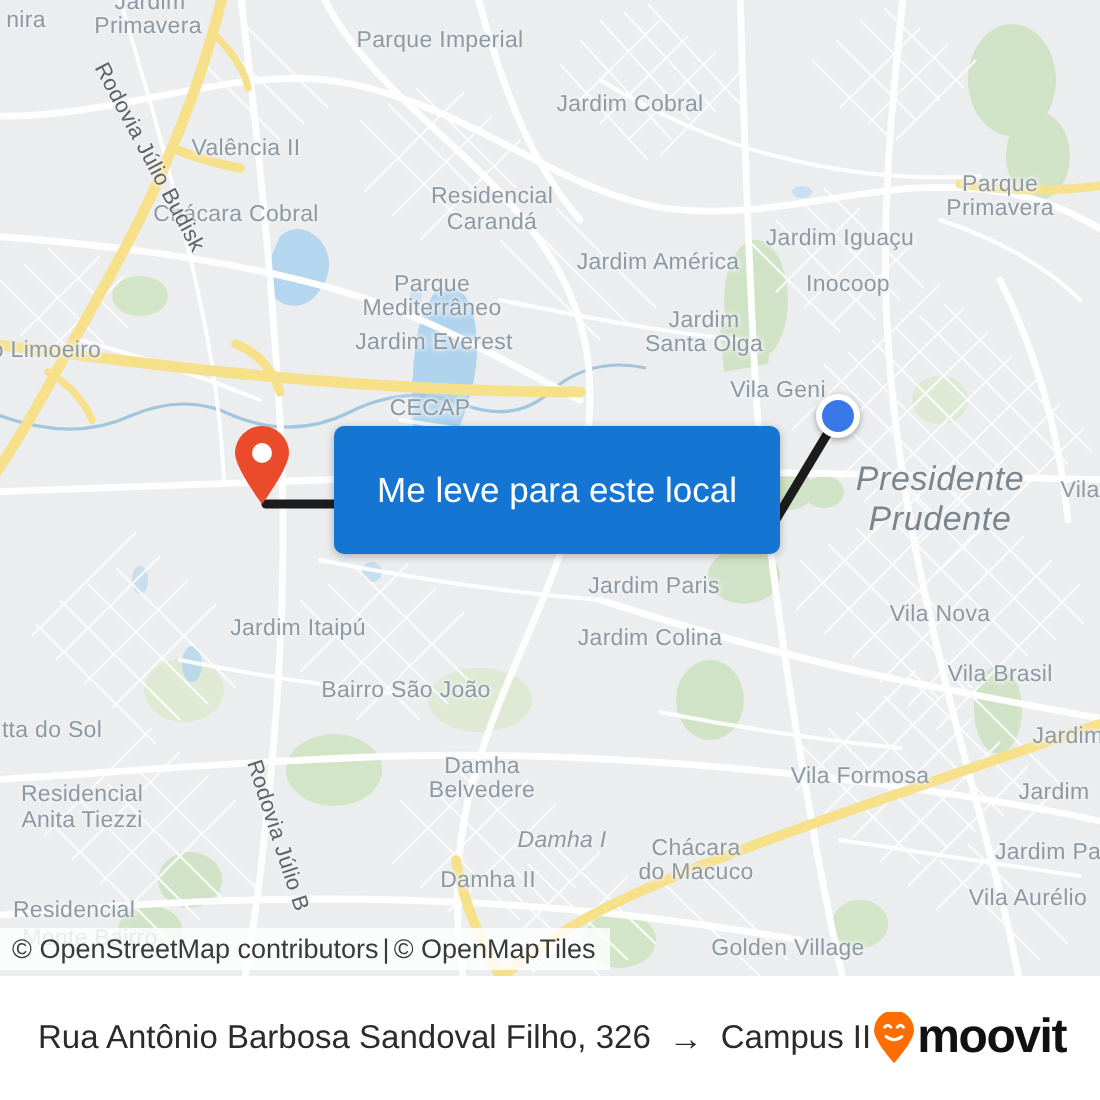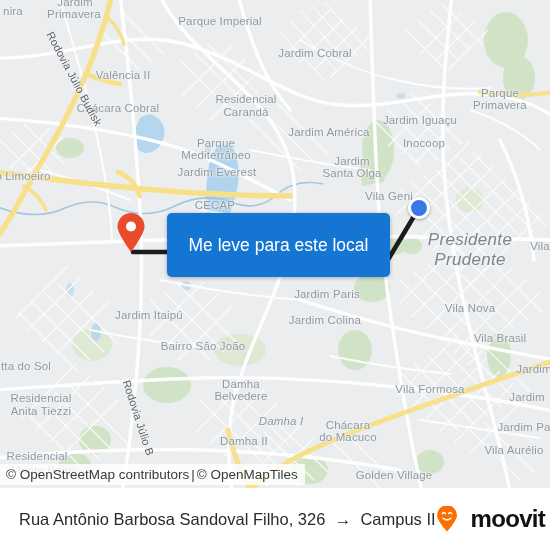--- a/index.html
+++ b/index.html
@@ -84,21 +84,21 @@
     background:#ffffff;
     display:flex;align-items:center;
     padding:0 19px;box-sizing:border-box;
   }
   #footer .trip{
     display:flex;align-items:center;gap:9px;
     font-size:16.5px;color:#2b2b2b;white-space:nowrap;
   }
   #footer .arrow{font-size:17px;color:#2b2b2b;line-height:1;}
   #brand{
-    margin-left:auto;display:flex;align-items:center;gap:13px;
+    margin-left:auto;display:flex;align-items:center;gap:1px;
   }
   #brand .word{
     font-size:24px;font-weight:bold;color:#111111;letter-spacing:-.7px;
   }
 </style>
 </head>
 <body>
 
 <div id="app">
 

